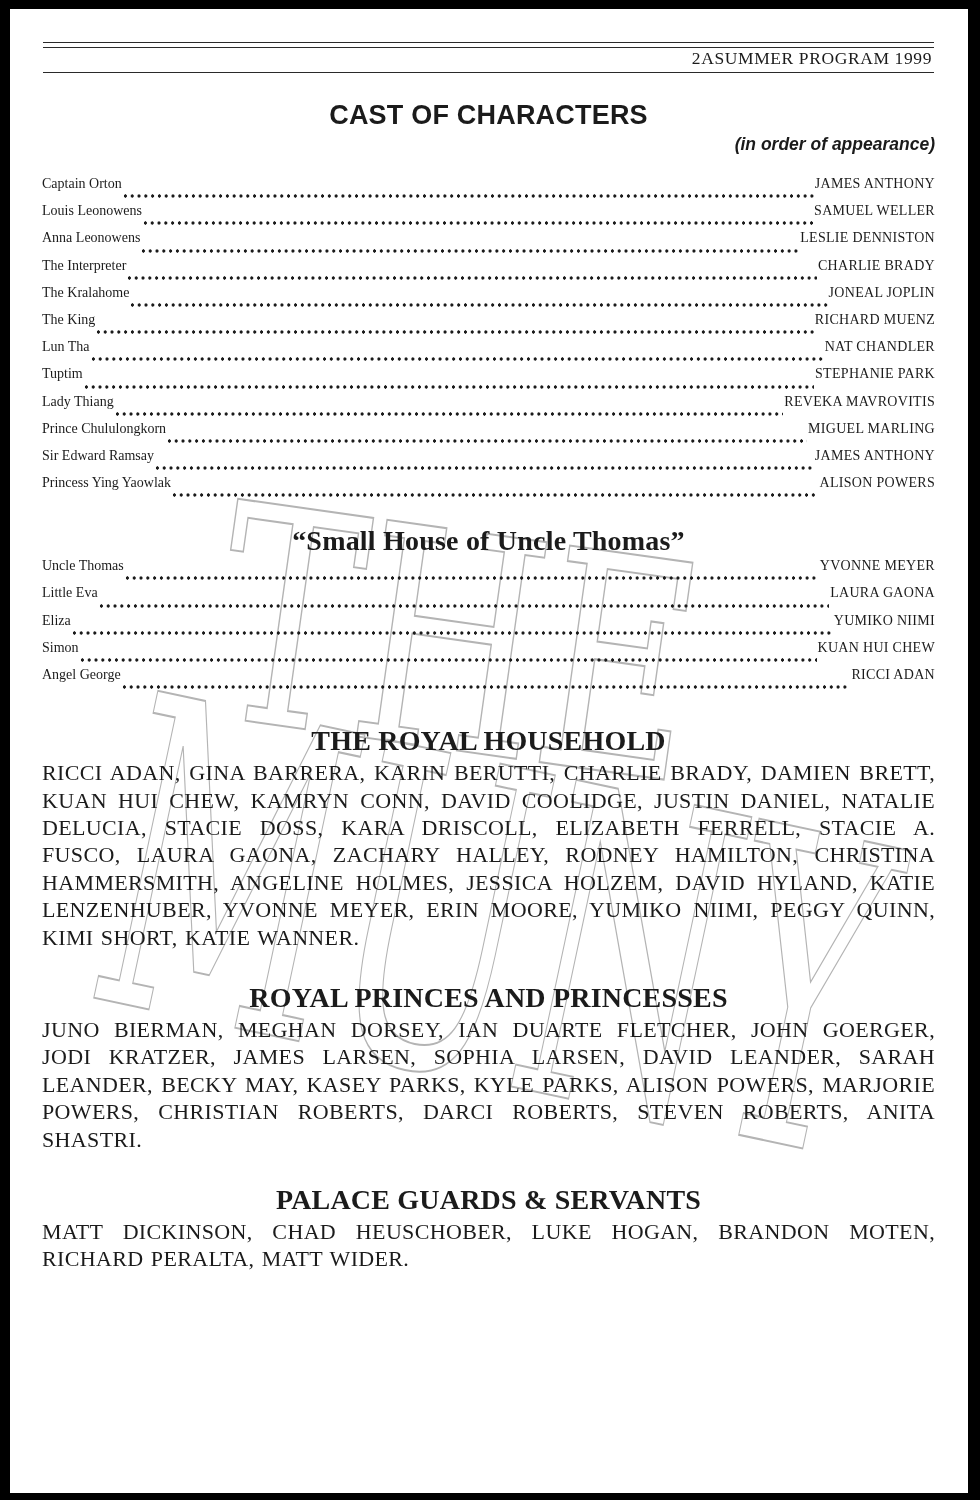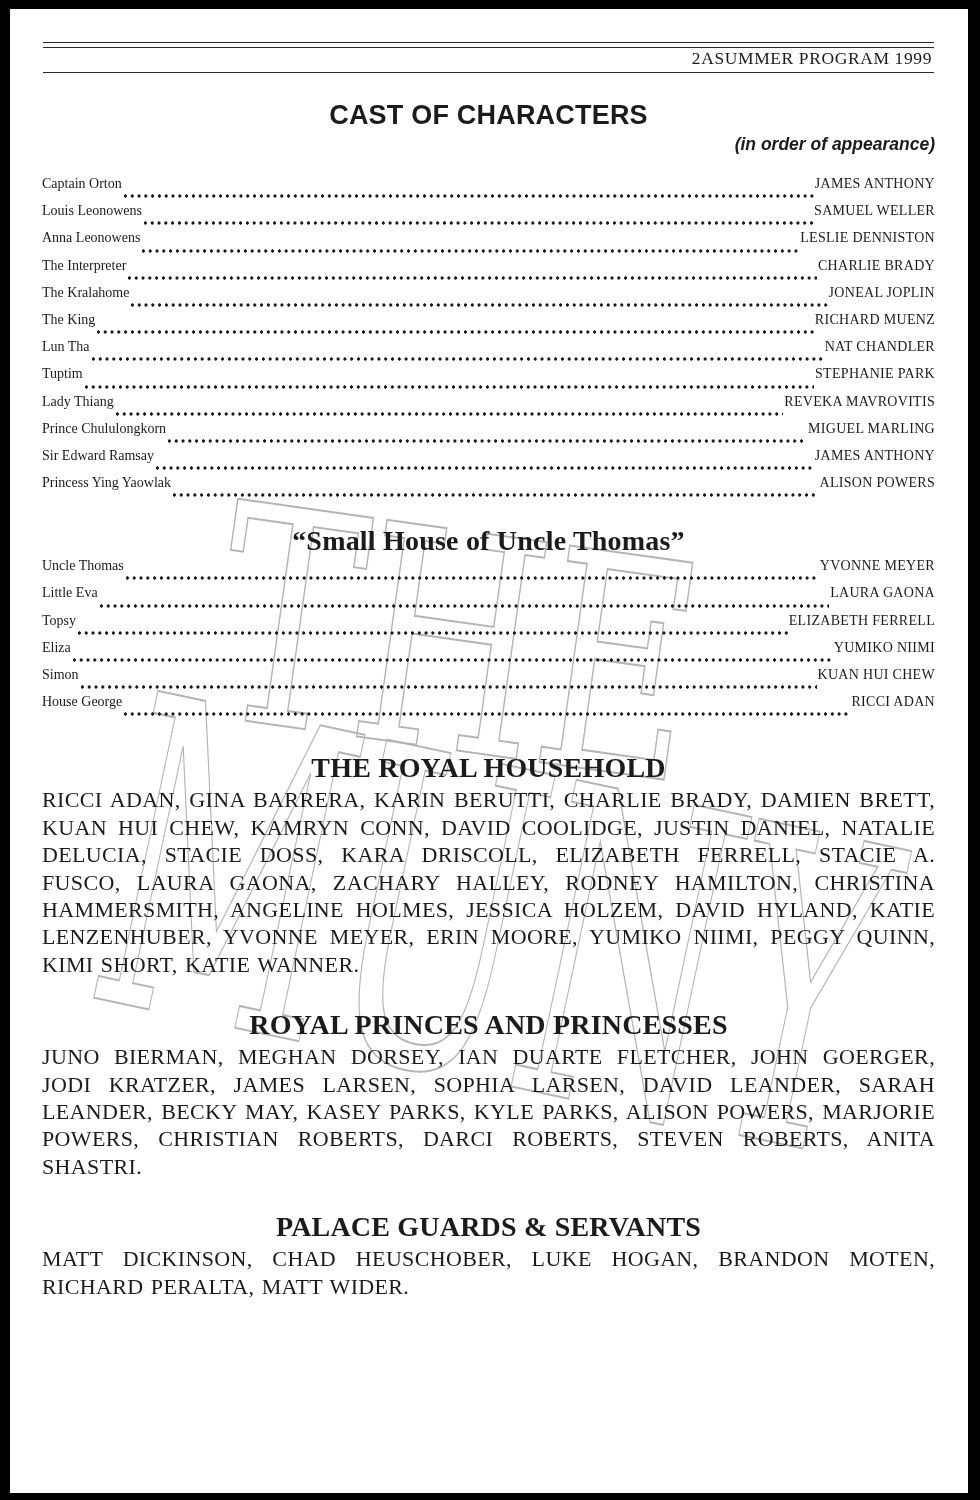--- a/index.html
+++ b/index.html
@@ -198,36 +198,31 @@
           <span class="role">Uncle Thomas</span>
           <span class="leader"></span>
           <span class="actor">YVONNE MEYER</span>
         </div>
       <div class="cast-row">
           <span class="role">Little Eva</span>
           <span class="leader"></span>
           <span class="actor">LAURA GAONA</span>
         </div>
       <div class="cast-row">
-          <span class="role">Topsy</span>
-          <span class="leader"></span>
-          <span class="actor">ELIZABETH FERRELL</span>
-        </div>
-      <div class="cast-row">
           <span class="role">Eliza</span>
           <span class="leader"></span>
           <span class="actor">YUMIKO NIIMI</span>
         </div>
       <div class="cast-row">
           <span class="role">Simon</span>
           <span class="leader"></span>
           <span class="actor">KUAN HUI CHEW</span>
         </div>
       <div class="cast-row">
-          <span class="role">House George</span>
+          <span class="role">Angel George</span>
           <span class="leader"></span>
           <span class="actor">RICCI ADAN</span>
         </div>
     </div>
 
     <div class="section-heading mt-big">THE ROYAL HOUSEHOLD</div>
     <div class="names-paragraph">RICCI ADAN, GINA BARRERA, KARIN BERUTTI, CHARLIE BRADY, DAMIEN BRETT, KUAN HUI CHEW, KAMRYN CONN, DAVID COOLIDGE, JUSTIN DANIEL, NATALIE DELUCIA, STACIE DOSS, KARA DRISCOLL, ELIZABETH FERRELL, STACIE A. FUSCO, LAURA GAONA, ZACHARY HALLEY, RODNEY HAMILTON, CHRISTINA HAMMERSMITH, ANGELINE HOLMES, JESSICA HOLZEM, DAVID HYLAND, KATIE LENZENHUBER, YVONNE MEYER, ERIN MOORE, YUMIKO NIIMI, PEGGY QUINN, KIMI SHORT, KATIE WANNER.</div>
 
     <div class="section-heading mt-big">ROYAL PRINCES AND PRINCESSES</div>
     <div class="names-paragraph">JUNO BIERMAN, MEGHAN DORSEY, IAN DUARTE FLETCHER, JOHN GOERGER, JODI KRATZER, JAMES LARSEN, SOPHIA LARSEN, DAVID LEANDER, SARAH LEANDER, BECKY MAY, KASEY PARKS, KYLE PARKS, ALISON POWERS, MARJORIE POWERS, CHRISTIAN ROBERTS, DARCI ROBERTS, STEVEN ROBERTS, ANITA SHASTRI.</div>

